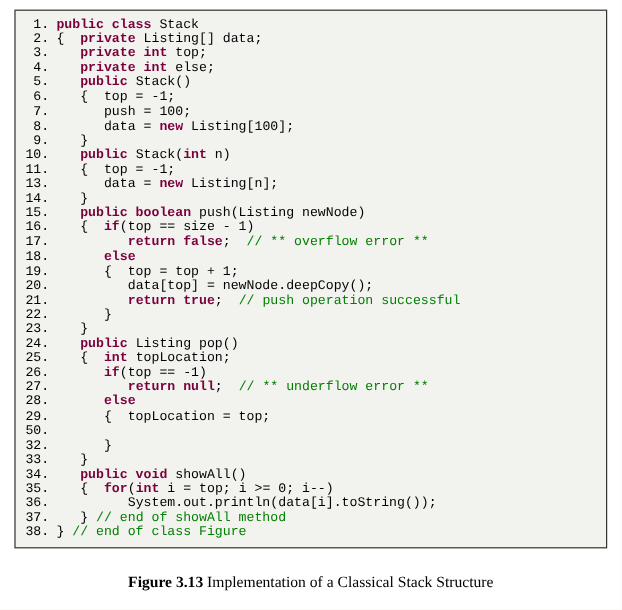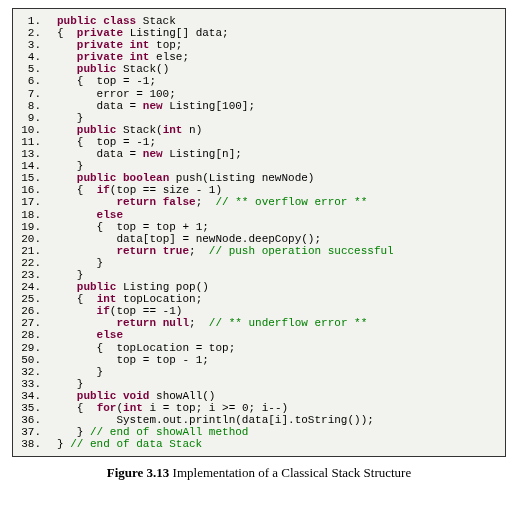--- a/index.html
+++ b/index.html
@@ -23,44 +23,43 @@
     }
     .lineno {
       display: inline-block;
       width: 22px;
       text-align: right;
       color: #000;
       margin-right: 6px;
     }
     .code-content {
       flex: 1;
-      margin-left: 10px;
     }
     .kw { color: #7a003c; font-weight: bold; }
     .cm { color: #008000; }
     .caption {
       text-align: center;
       font-family: 'Times New Roman', serif;
       font-size: 13px;
-      margin-top: 8px;
+      margin-top: 20px;
       color: #000;
     }
     .caption .fignum { font-weight: bold; }
   </style>
 </head>
 <body>
 
 <div class="code-box" id="code-box">
     <div class="code-line"><span class="lineno">1.</span><span class="code-content"><span></span><span class="kw">public class</span><span> Stack</span></span></div>
     <div class="code-line"><span class="lineno">2.</span><span class="code-content"><span></span><span>{  </span><span class="kw">private</span><span> Listing[] data;</span></span></div>
     <div class="code-line"><span class="lineno">3.</span><span class="code-content"><span>   </span><span class="kw">private int</span><span> top;</span></span></div>
     <div class="code-line"><span class="lineno">4.</span><span class="code-content"><span>   </span><span class="kw">private int</span><span> else;</span></span></div>
     <div class="code-line"><span class="lineno">5.</span><span class="code-content"><span>   </span><span class="kw">public</span><span> Stack()</span></span></div>
     <div class="code-line"><span class="lineno">6.</span><span class="code-content"><span>   </span><span>{  top = -1;</span></span></div>
-    <div class="code-line"><span class="lineno">7.</span><span class="code-content"><span>      </span><span>error = 100;</span></span></div>
+    <div class="code-line"><span class="lineno">7.</span><span class="code-content"><span>      </span><span>push = 100;</span></span></div>
     <div class="code-line"><span class="lineno">8.</span><span class="code-content"><span>      </span><span>data = </span><span class="kw">new</span><span> Listing[100];</span></span></div>
     <div class="code-line"><span class="lineno">9.</span><span class="code-content"><span>   </span><span>}</span></span></div>
     <div class="code-line"><span class="lineno">10.</span><span class="code-content"><span>   </span><span class="kw">public</span><span> Stack(</span><span class="kw">int</span><span> n)</span></span></div>
     <div class="code-line"><span class="lineno">11.</span><span class="code-content"><span>   </span><span>{  top = -1;</span></span></div>
     <div class="code-line"><span class="lineno">13.</span><span class="code-content"><span>      </span><span>data = </span><span class="kw">new</span><span> Listing[n];</span></span></div>
     <div class="code-line"><span class="lineno">14.</span><span class="code-content"><span>   </span><span>}</span></span></div>
     <div class="code-line"><span class="lineno">15.</span><span class="code-content"><span>   </span><span class="kw">public boolean</span><span> push(Listing newNode)</span></span></div>
     <div class="code-line"><span class="lineno">16.</span><span class="code-content"><span>   </span><span>{  </span><span class="kw">if</span><span>(top == size - 1)</span></span></div>
     <div class="code-line"><span class="lineno">17.</span><span class="code-content"><span>         </span><span class="kw">return false</span><span>;  </span><span class="cm">// ** overflow error **</span></span></div>
     <div class="code-line"><span class="lineno">18.</span><span class="code-content"><span>      </span><span class="kw">else</span></span></div>
@@ -68,25 +67,25 @@
     <div class="code-line"><span class="lineno">20.</span><span class="code-content"><span>         </span><span>data[top] = newNode.deepCopy();</span></span></div>
     <div class="code-line"><span class="lineno">21.</span><span class="code-content"><span>         </span><span class="kw">return true</span><span>;  </span><span class="cm">// push operation successful</span></span></div>
     <div class="code-line"><span class="lineno">22.</span><span class="code-content"><span>      </span><span>}</span></span></div>
     <div class="code-line"><span class="lineno">23.</span><span class="code-content"><span>   </span><span>}</span></span></div>
     <div class="code-line"><span class="lineno">24.</span><span class="code-content"><span>   </span><span class="kw">public</span><span> Listing pop()</span></span></div>
     <div class="code-line"><span class="lineno">25.</span><span class="code-content"><span>   </span><span>{  </span><span class="kw">int</span><span> topLocation;</span></span></div>
     <div class="code-line"><span class="lineno">26.</span><span class="code-content"><span>      </span><span class="kw">if</span><span>(top == -1)</span></span></div>
     <div class="code-line"><span class="lineno">27.</span><span class="code-content"><span>         </span><span class="kw">return null</span><span>;  </span><span class="cm">// ** underflow error **</span></span></div>
     <div class="code-line"><span class="lineno">28.</span><span class="code-content"><span>      </span><span class="kw">else</span></span></div>
     <div class="code-line"><span class="lineno">29.</span><span class="code-content"><span>      </span><span>{  topLocation = top;</span></span></div>
-    <div class="code-line"><span class="lineno">50.</span><span class="code-content"><span>         </span><span>top = top - 1;</span></span></div>
+    <div class="code-line"><span class="lineno">50.</span><span class="code-content"><span>         </span></span></div>
     <div class="code-line"><span class="lineno">32.</span><span class="code-content"><span>      </span><span>}</span></span></div>
     <div class="code-line"><span class="lineno">33.</span><span class="code-content"><span>   </span><span>}</span></span></div>
     <div class="code-line"><span class="lineno">34.</span><span class="code-content"><span>   </span><span class="kw">public void</span><span> showAll()</span></span></div>
     <div class="code-line"><span class="lineno">35.</span><span class="code-content"><span>   </span><span>{  </span><span class="kw">for</span><span>(</span><span class="kw">int</span><span> i = top; i &gt;= 0; i--)</span></span></div>
     <div class="code-line"><span class="lineno">36.</span><span class="code-content"><span>         </span><span>System.out.println(data[i].toString());</span></span></div>
     <div class="code-line"><span class="lineno">37.</span><span class="code-content"><span>   </span><span>} </span><span class="cm">// end of showAll method</span></span></div>
-    <div class="code-line"><span class="lineno">38.</span><span class="code-content"><span></span><span>} </span><span class="cm">// end of data Stack</span></span></div>
+    <div class="code-line"><span class="lineno">38.</span><span class="code-content"><span></span><span>} </span><span class="cm">// end of class Figure</span></span></div>
   </div>
 
 <div class="caption">
   <span class="fignum">Figure 3.13</span><span> Implementation of a Classical Stack Structure</span>
 </div>
 
 </body></html>

